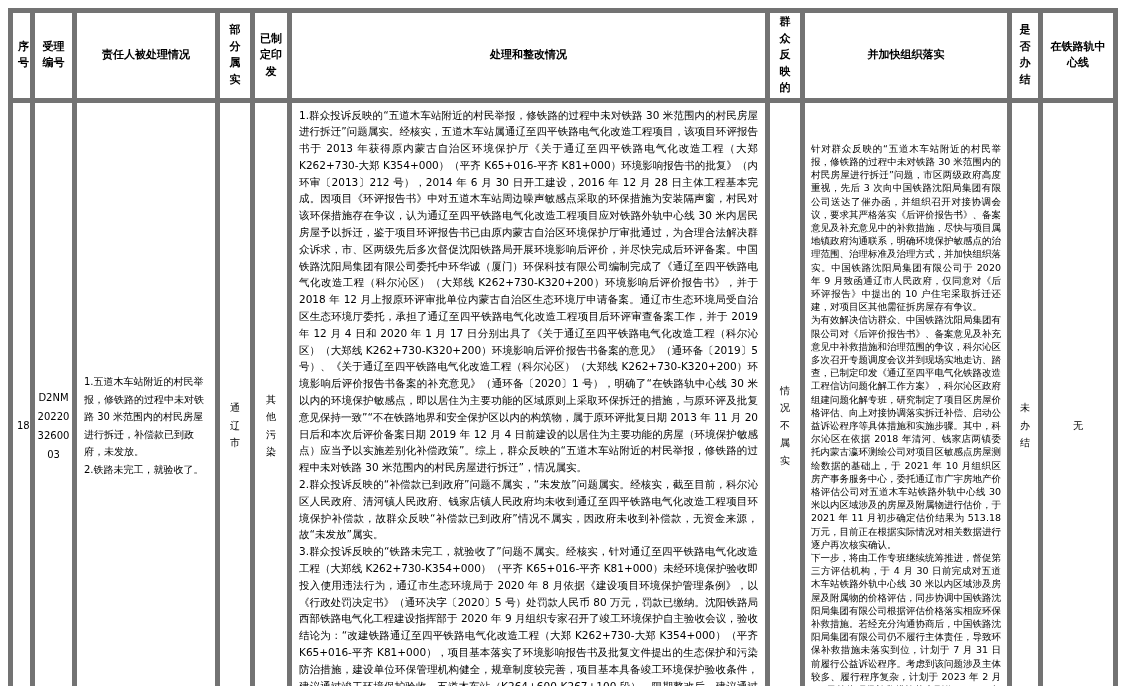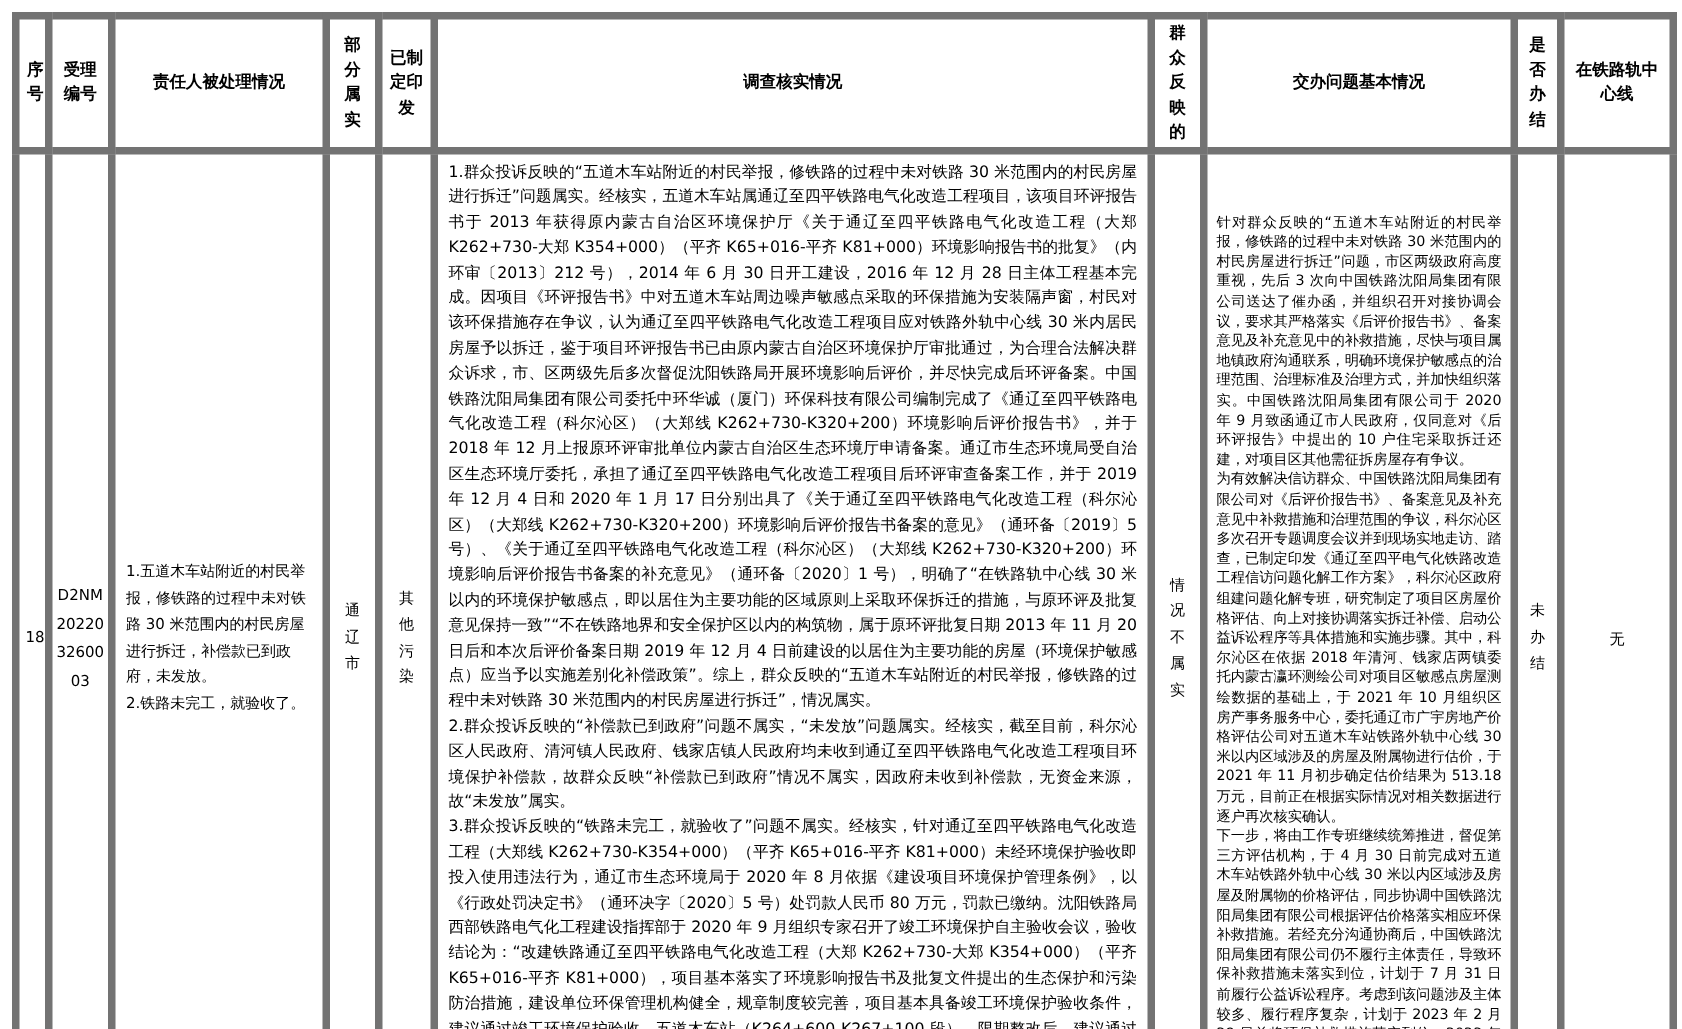--- a/index.html
+++ b/index.html
@@ -108,23 +108,23 @@
       <col class="c-closed">
       <col class="c-responsible">
     </colgroup>
     <thead>
       <tr>
         <th>序号</th>
         <th>受理编号</th>
         <th>责任人被处理情况</th>
         <th>部分属实</th>
         <th>已制定印发</th>
-        <th>调查核实情况</th>
+        <th>处理和整改情况</th>
         <th>群众反映的</th>
-        <th>交办问题基本情况</th>
+        <th>并加快组织落实</th>
         <th>是否办结</th>
         <th>在铁路轨中心线</th>
       </tr>
     </thead>
     <tbody>
       <tr>
         <td class="center">18</td>
         <td class="cell-accept">D2NM202203260003</td>
         <td class="cell-problem">1.五道木车站附近的村民举报，修铁路的过程中未对铁路 30 米范围内的村民房屋进行拆迁，补偿款已到政府，未发放。
 2.铁路未完工，就验收了。</td>

